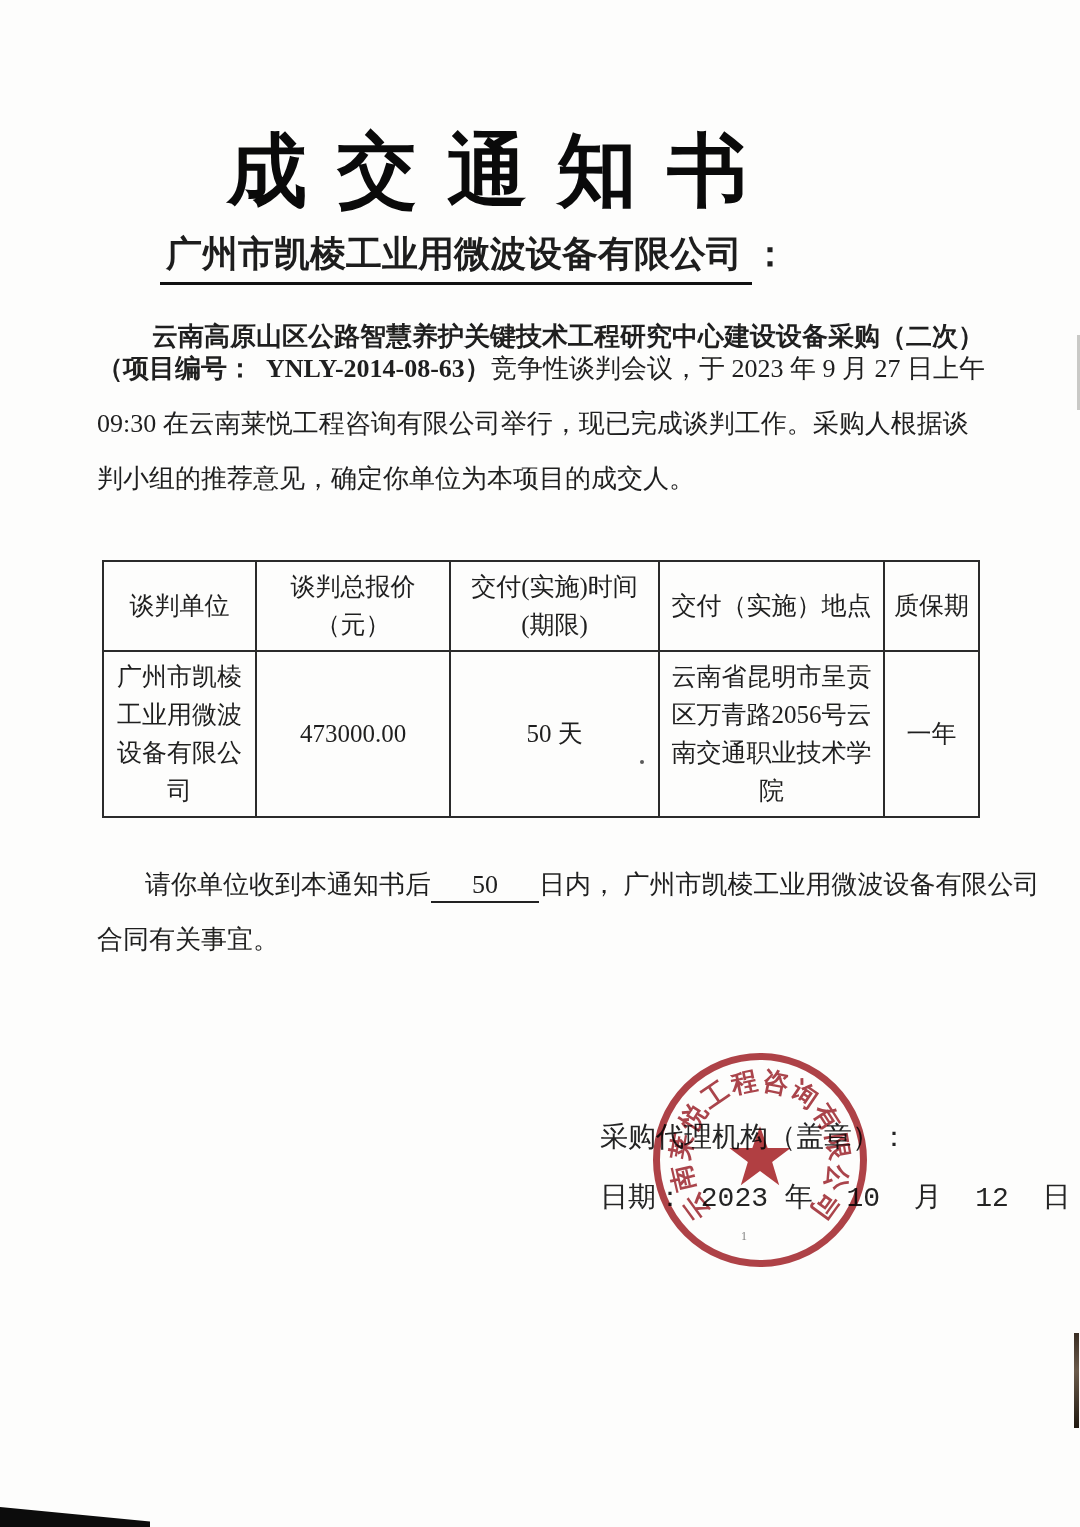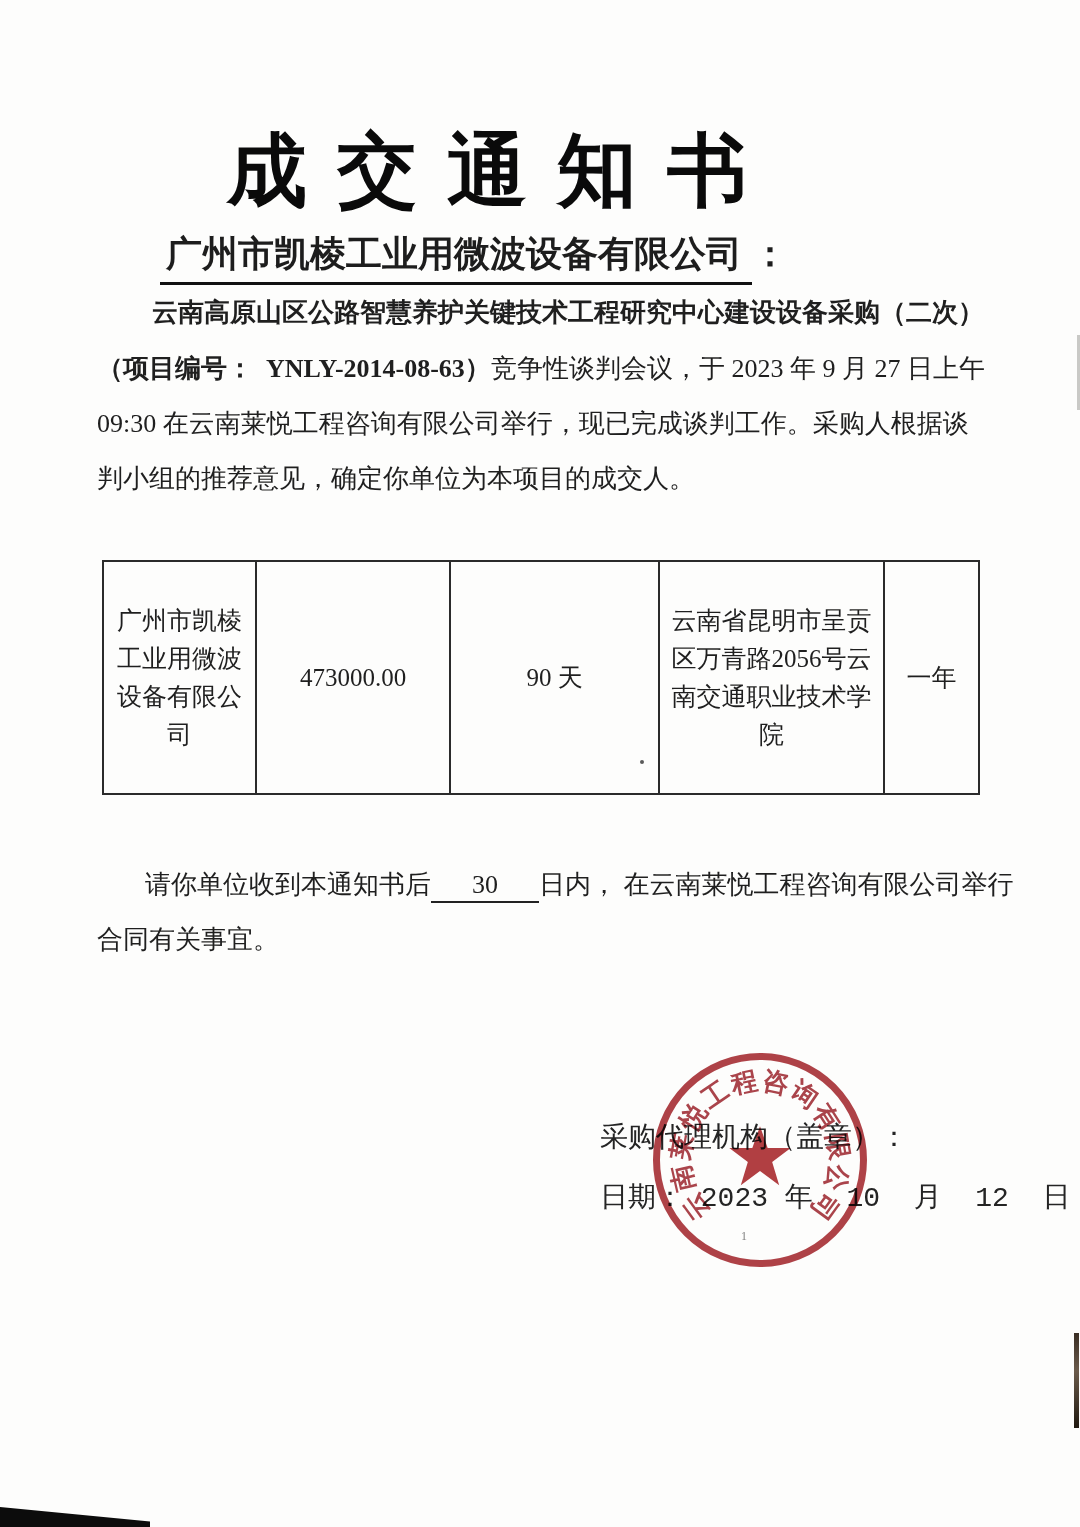--- a/index.html
+++ b/index.html
@@ -3,21 +3,21 @@
 <meta charset="utf-8">
 <style>
   html,body{margin:0;padding:0;}
   body{
     width:1080px;height:1527px;position:relative;overflow:hidden;
     background:#fdfdfc;
     font-family:"Liberation Serif","DejaVu Serif",serif;
     color:#1d1d1d;
   }
   .line{position:absolute;white-space:pre;font-size:26px;color:#1f1f1f;}
-  .bold{font-weight:bold;}
+  .bold{font-weight:bold;margin-top:24px;}
   
   .doc-title{
     position:absolute;top:118px;left:0;width:1004px;text-align:center;
     font-size:80px;font-weight:bold;letter-spacing:30px;color:#0a0a0a;
   }
   
   .addressee{position:absolute;top:230px;left:160px;font-size:36px;font-weight:bold;white-space:pre;}
   .addressee .uname{border-bottom:3px solid #111;padding:0 10px 3px 6px;display:inline-block;}
   
   table.award{
@@ -82,31 +82,38 @@
 
 <table class="award">
   <colgroup>
     <col style="width:153px">
       <col style="width:194px">
       <col style="width:209px">
       <col style="width:225px">
       <col style="width:95px">
   </colgroup>
   <tbody>
+      <tr class="hdr">
+    <th>谈判单位</th>
+    <th><span>谈判总报价</span><br><span>（元）</span></th>
+    <th>交付(实施)时间(期限)</th>
+    <th>交付（实施）地点</th>
+    <th>质保期</th>
+  </tr>
   <tr class="bdy">
     <td>广州市凯棱工业用微波设备有限公司</td>
     <td>473000.00</td>
-    <td>90 天</td>
+    <td>50 天</td>
     <td>云南省昆明市呈贡区万青路2056号云南交通职业技术学院</td>
     <td>一年</td>
   </tr>
 </tbody>
   </table>
 
-<div class="line" style="top:867px;left:145px;"><span>请你单位收到本通知书后</span><span class="blank30">30</span><span>日内， 在云南莱悦工程咨询有限公司举行</span></div>
+<div class="line" style="top:867px;left:145px;"><span>请你单位收到本通知书后</span><span class="blank30">50</span><span>日内， 广州市凯棱工业用微波设备有限公司</span></div>
 <div class="line" style="top:922px;left:97px;">合同有关事宜。</div>
 
 <div class="sig" style="top:1118px;left:600px;">采购代理机构（盖章）：</div>
 <div class="sig" style="top:1178px;left:600px;">日期： 2023 年  10  月  12  日</div>
 
 <div class="stamp">
   <div class="stamp-ring"></div>
   <div style="position:absolute;left:0;top:0;width:214px;height:214px;">
       <span class="stamp-char" style="transform: translate(-50%, -50%) rotate(-126deg) translateY(-79px);">云</span>
       <span class="stamp-char" style="transform: translate(-50%, -50%) rotate(-103.091deg) translateY(-79px);">南</span>

